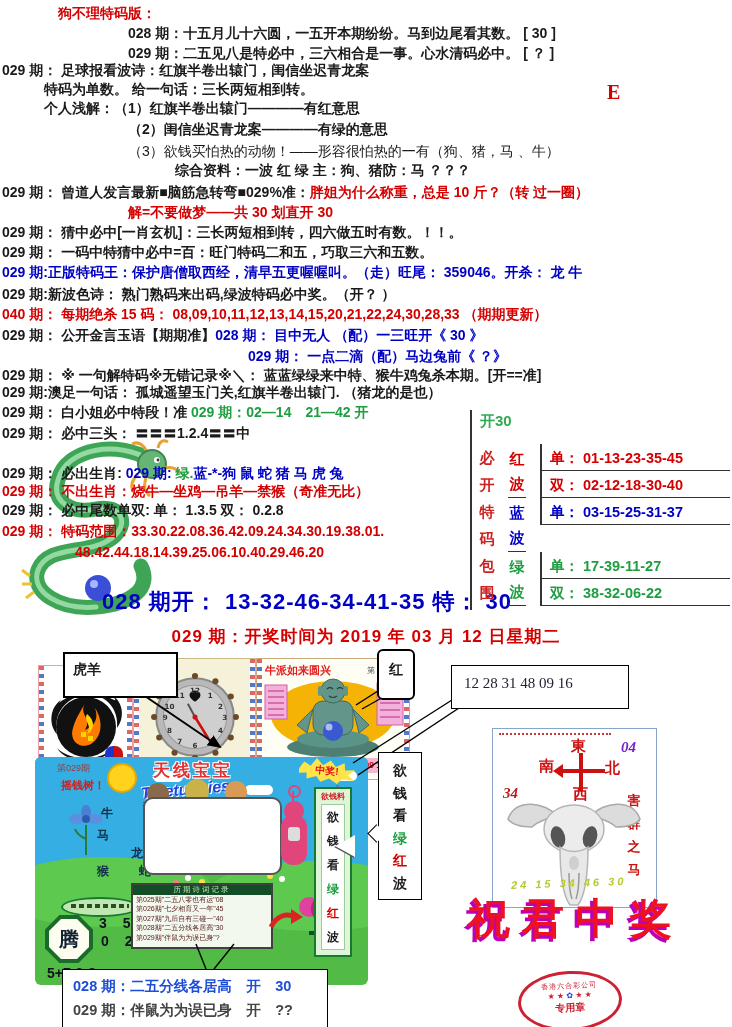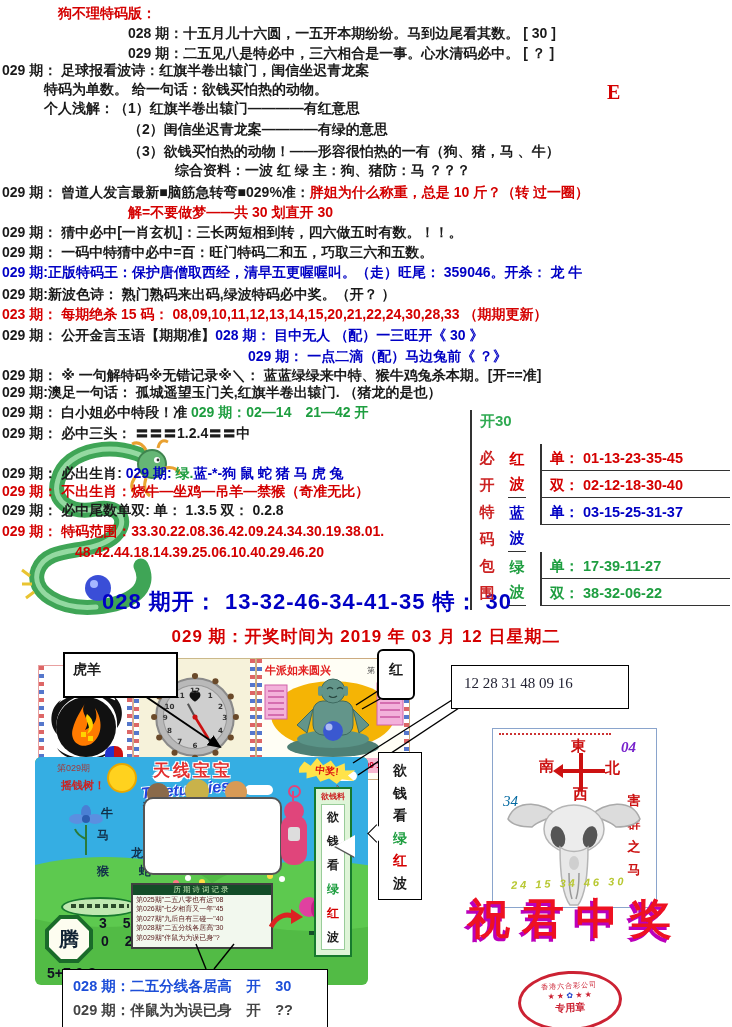--- a/index.html
+++ b/index.html
@@ -60,33 +60,33 @@
     <path d="M138,36 Q128,46 134,54 M146,40 Q142,52 150,58" stroke="#e8a020" stroke-width="3" fill="none"></path>
     <circle cx="98" cy="150" r="13" fill="#2a3fd4"></circle>
       <circle cx="94" cy="146" r="4" fill="#9fb1ff"></circle>
     <path d="M30,138 l-8,-6 M32,146 l-10,0 M34,154 l-8,6" stroke="#e8c020" stroke-width="3"></path>
   </svg>
 
   <div class="ln" style="left:58px;top:6px"><span class="r">狗不理特码版：</span></div>
   <div class="ln" style="left:128px;top:26px"><span class="k">028 期：十五月儿十六圆，一五开本期纷纷。马到边尾看其数。 [ 30 ]</span></div>
   <div class="ln" style="left:128px;top:46px"><span class="k">029 期：二五见八是特必中，三六相合是一事。心水清码必中。 [ ？ ]</span></div>
   <div class="ln" style="left:2px;top:63px"><span class="k">029 期： 足球报看波诗：</span><span class="k" style="font-weight:600">红旗半卷出辕门，闺信坐迟青龙案</span></div>
-  <div class="ln" style="left:44px;top:82px"><span class="k" style="font-weight:600">特码为单数。 给一句话：欲钱买怕热的动物。</span></div>
+  <div class="ln" style="left:44px;top:82px"><span class="k" style="font-weight:600">特码为单数。 给一句话：三长两短相到转。</span></div>
   <div class="ln serif" style="left:607px;top:82px;font-size:20px;z-index:4"><span class="r">E</span></div>
   <div class="ln" style="left:44px;top:101px"><span class="k" style="font-weight:600">个人浅解：（1）红旗半卷出辕门————有红意思</span></div>
   <div class="ln" style="left:128px;top:122px"><span class="k" style="font-weight:600">（2）闺信坐迟青龙案————有绿的意思</span></div>
-  <div class="ln" style="left:128px;top:144px"><span class="k" style="font-weight:700">（3）欲钱买怕热的动物！——形容很怕热的一有（狗、猪，马 、牛）</span></div>
+  <div class="ln" style="left:128px;top:144px"><span class="k" style="font-weight:400">（3）欲钱买怕热的动物！——形容很怕热的一有（狗、猪，马 、牛）</span></div>
   <div class="ln" style="left:175px;top:163px"><span class="k" style="font-weight:600">综合资料：一波 红 绿 主：狗、猪防：马 ？？？</span></div>
   <div class="ln" style="left:2px;top:185px"><span class="k">029 期： 曾道人发言最新■脑筋急转弯■029%准：</span><span class="r">胖姐为什么称重，总是 10 斤？（转 过一圈）</span></div>
   <div class="ln" style="left:128px;top:205px"><span class="r">解=不要做梦——共 30 划直开 30</span></div>
   <div class="ln" style="left:2px;top:225px"><span class="k">029 期： 猜中必中[一肖玄机]：</span><span class="k" style="font-weight:600">三长两短相到转，四六做五时有数。！！。</span></div>
   <div class="ln" style="left:2px;top:245px"><span class="k">029 期： 一码中特猜中必中=百：</span><span class="k" style="font-weight:600">旺门特码二和五，巧取三六和五数。</span></div>
   <div class="ln" style="left:2px;top:265px"><span class="b">029 期:正版特码王：保护唐僧取西经，清早五更喔喔叫。（走）旺尾： 359046。开杀： 龙 牛</span></div>
   <div class="ln" style="left:2px;top:287px"><span class="k">029 期:新波色诗：</span><span class="k" style="font-weight:600"> 熟门熟码来出码,绿波特码必中奖。（开？ ）</span></div>
-  <div class="ln" style="left:2px;top:307px"><span class="r">023 期： 每期绝杀 15 码：</span><span class="r"> 08,09,10,11,12,13,14,15,20,21,22,24,30,28,33 （期期更新）</span></div>
+  <div class="ln" style="left:2px;top:307px"><span class="r">040 期： 每期绝杀 15 码：</span><span class="r"> 08,09,10,11,12,13,14,15,20,21,22,24,30,28,33 （期期更新）</span></div>
   <div class="ln" style="left:2px;top:328px"><span class="k">029 期： 公开金言玉语【期期准】</span><span class="b">028 期： 目中无人 （配）一三旺开《 30 》</span></div>
   <div class="ln" style="left:248px;top:349px"><span class="b">029 期： 一点二滴（配）马边兔前《 ？》</span></div>
   <div class="ln" style="left:2px;top:368px"><span class="k">029 期： ※ 一句解特码※无错记录※＼：</span><span class="k" style="font-weight:600"> 蓝蓝绿绿来中特、猴牛鸡兔杀本期。[开==准]</span></div>
   <div class="ln" style="left:2px;top:385px"><span class="k">029 期:澳足一句话：</span><span class="k" style="font-weight:600"> 孤城遥望玉门关,红旗半卷出辕门. （猪龙的是也）</span></div>
   <div class="ln" style="left:2px;top:405px"><span class="k">029 期： 白小姐必中特段！准 </span><span class="g">029 期：02—14　21—42 开</span></div>
   <div class="ln" style="left:2px;top:426px"><span class="k">029 期： 必中三头： 〓〓〓1.2.4〓〓中</span></div>
   <div class="ln" style="left:2px;top:466px"><span class="k">029 期： 必出生肖: </span><span class="b">029 期: </span><span class="g">绿.</span><span class="b">蓝-*-</span><span class="b">狗 鼠 蛇 猪 马 虎 兔</span></div>
   <div class="ln" style="left:2px;top:484px"><span class="r">029 期： 不出生肖：烧牛—坐鸡—吊羊—禁猴（奇准无比）</span></div>
   <div class="ln" style="left:2px;top:503px"><span class="k">029 期： 必中尾数单双: </span><span class="k">单： 1.3.5 双： 0.2.8</span></div>
   <div class="ln" style="left:2px;top:524px"><span class="r">029 期： 特码范围：</span><span class="r">33.30.22.08.36.42.09.24.34.30.19.38.01.</span></div>
@@ -341,21 +341,21 @@
     <div class="abs serif" style="left:78px;top:8px;font-size:15px;font-weight:bold;color:#cc1111">東</div>
     <div class="abs serif" style="left:46px;top:28px;font-size:15px;font-weight:bold;color:#cc1111">南</div>
     <div class="abs serif" style="left:112px;top:30px;font-size:15px;font-weight:bold;color:#cc1111">北</div>
     <div class="abs serif" style="left:80px;top:56px;font-size:15px;font-weight:bold;color:#cc1111">西</div>
     <svg class="abs" style="left:60px;top:22px" width="56" height="42" viewBox="0 0 56 42">
       <line x1="28" y1="2" x2="28" y2="40" stroke="#cc1111" stroke-width="4"></line>
       <line x1="8" y1="20" x2="52" y2="20" stroke="#cc1111" stroke-width="4"></line>
       <path d="M10,13 L0,20 L10,27 Z" fill="#cc1111"></path>
     </svg>
     <div class="abs serif" style="left:128px;top:10px;font-size:15px;font-style:italic;font-weight:bold;color:#7722cc">04</div>
-    <div class="abs serif" style="left:10px;top:64px;font-size:15px;font-style:italic;font-weight:normal;color:#0369a1">34</div>
+    <div class="abs serif" style="left:10px;top:56px;font-size:15px;font-style:italic;font-weight:bold;color:#b91c1c">34</div>
     <div class="abs serif" style="left:132px;top:60px;width:18px;text-align:center;font-size:13px;font-weight:bold;color:#cc1111;line-height:23px">
       <div>害</div>
       <div>群</div>
       <div>之</div>
       <div>马</div>
     </div>
     <svg class="abs" style="left:5px;top:56px" width="152" height="122" viewBox="0 0 152 122">
       <path d="M10,34 C18,12 48,18 58,30 C50,34 40,36 34,42 C24,42 14,40 10,34 Z" fill="#dcdcdc" stroke="#aaa" stroke-width="1.5"></path>
       <path d="M142,34 C134,12 104,18 94,30 C102,34 112,36 118,42 C128,42 138,40 142,34 Z" fill="#dcdcdc" stroke="#aaa" stroke-width="1.5"></path>
       <ellipse cx="76" cy="44" rx="30" ry="24" fill="#ececec" stroke="#b5b5b5" stroke-width="1.5"></ellipse>

